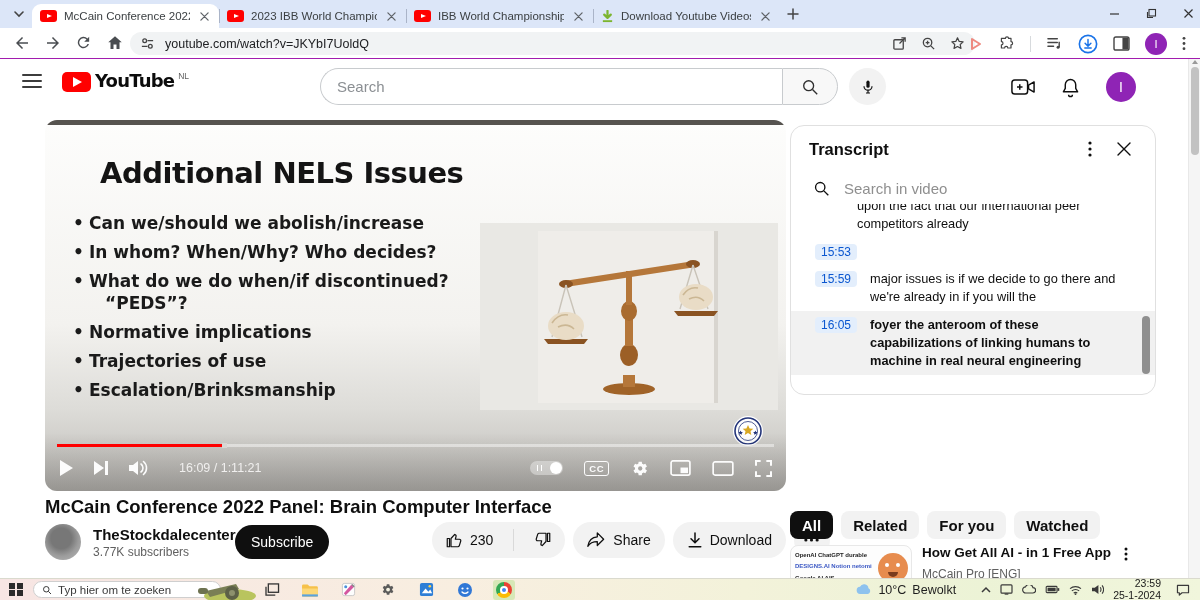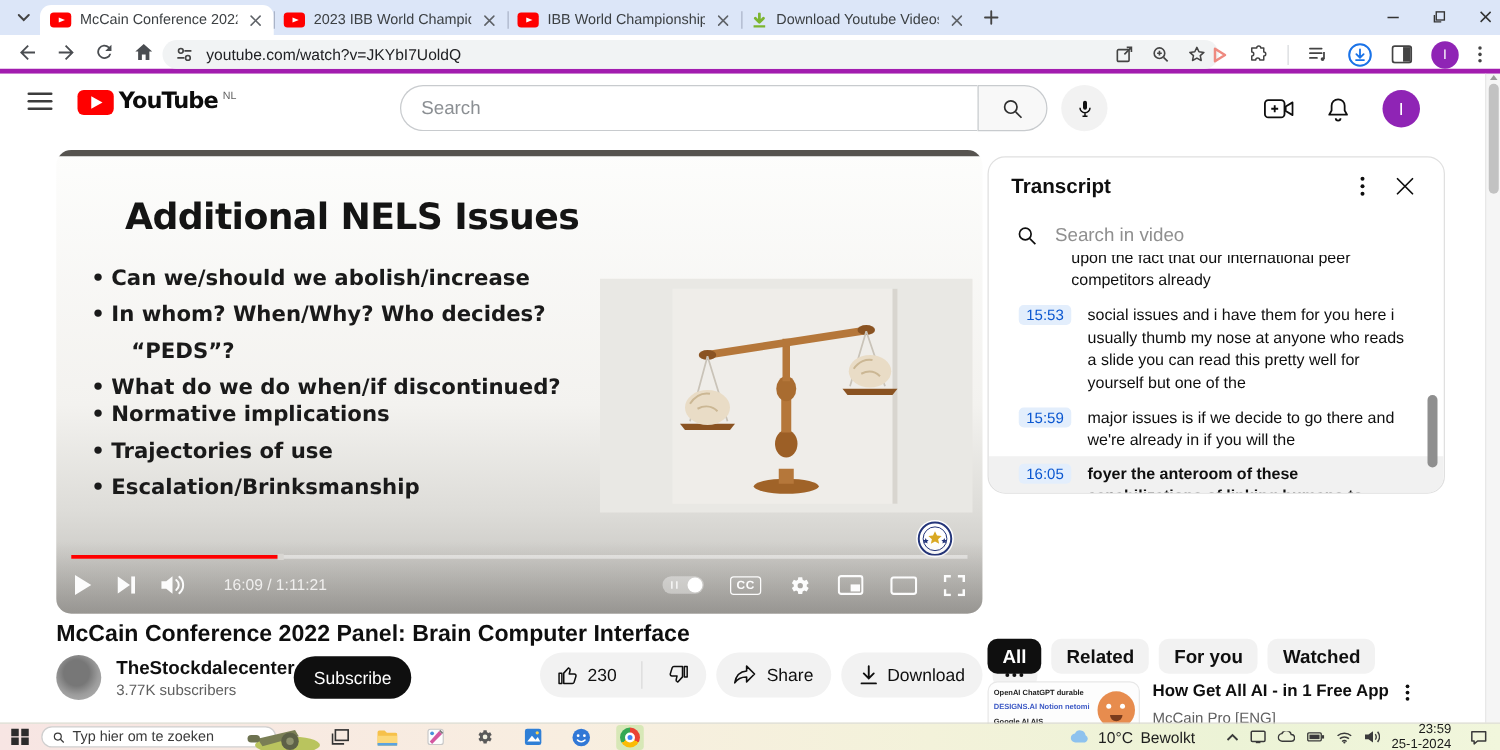--- a/index.html
+++ b/index.html
@@ -14,21 +14,21 @@
   .tab.active { background:#fff; border-radius:9px 9px 0 0; }
   .tab:not(.active):not(:first-child)::before { content:""; position:absolute; left:0; top:5px; height:14px; width:1px; background:#aab4c8; }
   .tab .t { flex:1; white-space:nowrap; overflow:hidden; }
   .ytfav { width:17px; height:12px; background:#f00; border-radius:3px; position:relative; flex:0 0 auto; }
   .ytfav::after { content:""; position:absolute; left:7px; top:3.5px; border-left:5px solid #fff; border-top:2.5px solid transparent; border-bottom:2.5px solid transparent; }
   .tclose { width:14px; height:14px; color:#5f6368; flex:0 0 auto; display:flex; align-items:center; justify-content:center; }
   .newtab { position:absolute; left:786px; top:7px; width:16px; height:16px; color:#444; }
   .winctl { position:absolute; right:6px; top:0; height:26px; display:flex; align-items:center; gap:26px; color:#333; }
 
   
-  .addr { position:absolute; left:0; top:28px; width:1200px; height:31px; background:#fff; border-bottom:4px solid #a21caf; display:flex; align-items:center; }
+  .addr { position:absolute; left:0; top:28px; width:1200px; height:31px; background:#fff; border-bottom:1px solid #a21caf; display:flex; align-items:center; }
   .navic { width:18px; height:18px; color:#4a4d51; margin-left:13px; flex:0 0 auto; }
   .omnibox { position:absolute; left:130px; top:4px; width:845px; height:23px; background:#f1f3f4; border-radius:12px; display:flex; align-items:center; padding:0 10px; }
   .omnibox .url { font-size:12.5px; color:#202124; margin-left:10px; flex:1; }
   .obicons { display:flex; gap:14px; color:#444; align-items:center; }
   .extrow { position:absolute; right:14px; top:3px; height:25px; display:flex; align-items:center; gap:15px; color:#444; }
   .vsep { width:1px; height:16px; background:#d7dadd; }
   .avatar-sm { width:22px; height:22px; border-radius:50%; background:#8f24b5; color:#fff; font-size:11px; display:flex; align-items:center; justify-content:center; }
 
   
   .ythead { position:absolute; left:0; top:59px; width:1188px; height:46px; background:#fff; }
@@ -369,22 +369,22 @@
     <span class="up"></span>
     <span class="thumb"></span>
   </div>
 
   <div class="player">
     <div class="topstrip"></div>
     <div class="slide-title">Additional NELS Issues</div>
     <div class="bullets">
       <div class="bl b1">Can we/should we abolish/increase</div>
       <div class="bl b1">In whom? When/Why? Who decides?</div>
+      <div class="bl b1" style="margin-bottom:2px">What do we do when/if discontinued?</div>
       <div class="bl bc">“PEDS”?</div>
-      <div class="bl b1" style="margin-bottom:2px">What do we do when/if discontinued?</div>
       <div class="bl b1">Normative implications</div>
       <div class="bl b1">Trajectories of use</div>
       <div class="bl b1">Escalation/Brinksmanship</div>
     </div>
 
     <div class="scalebox">
       <svg width="298" height="187" viewBox="0 0 298 187">
         <rect x="58" y="8" width="180" height="172" fill="#efede9"></rect>
         <rect x="234" y="8" width="4" height="172" fill="#d8d5cf"></rect>
 
@@ -542,21 +542,20 @@
           <path d="M12.8 12.8L18 18" stroke="#0f0f0f" stroke-width="1.6"></path>
         </svg>
       <span class="ph">Search in video</span>
     </div>
     <div class="tbody">
       <div class="clipwrap">
           <div class="ct">upon the fact that our international peer competitors already</div>
         </div>
       <div class="trow">
         <span class="tstamp">15:53</span>
-        <span class="tx">social issues and i have them for you here i usually thumb my nose at anyone who reads a slide you can read this pretty well for yourself but one of the</span>
       </div>
       <div class="trow">
         <span class="tstamp">15:59</span>
         <span class="tx">major issues is if we decide to go there and we're already in if you will the</span>
       </div>
       <div class="trow hl">
         <span class="tstamp">16:05</span>
         <span class="tx">foyer the anteroom of these capabilizations of linking humans to machine in real neural engineering</span>
       </div>
 

